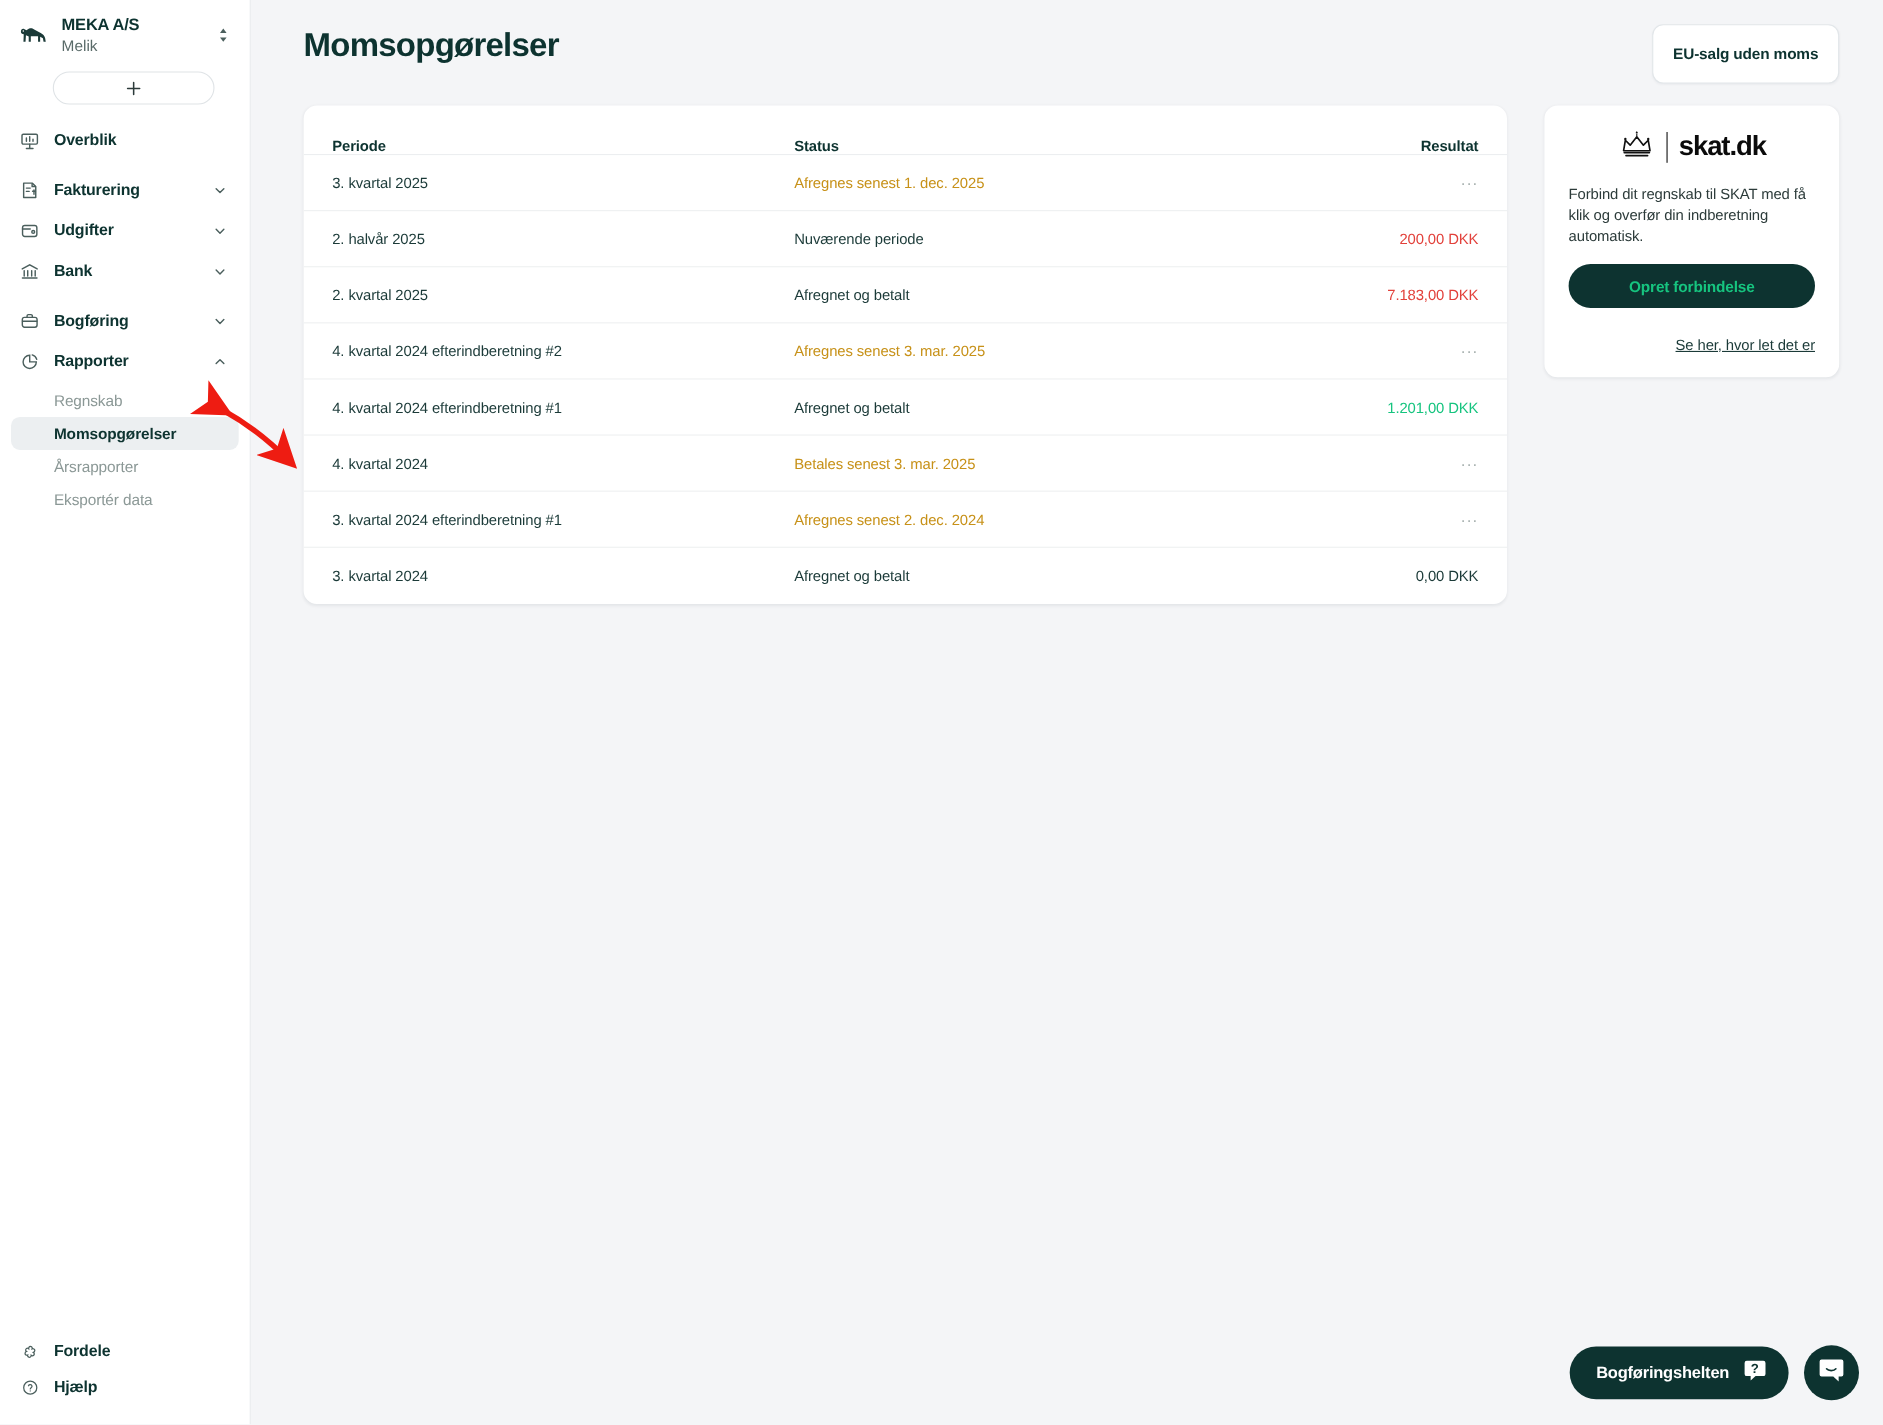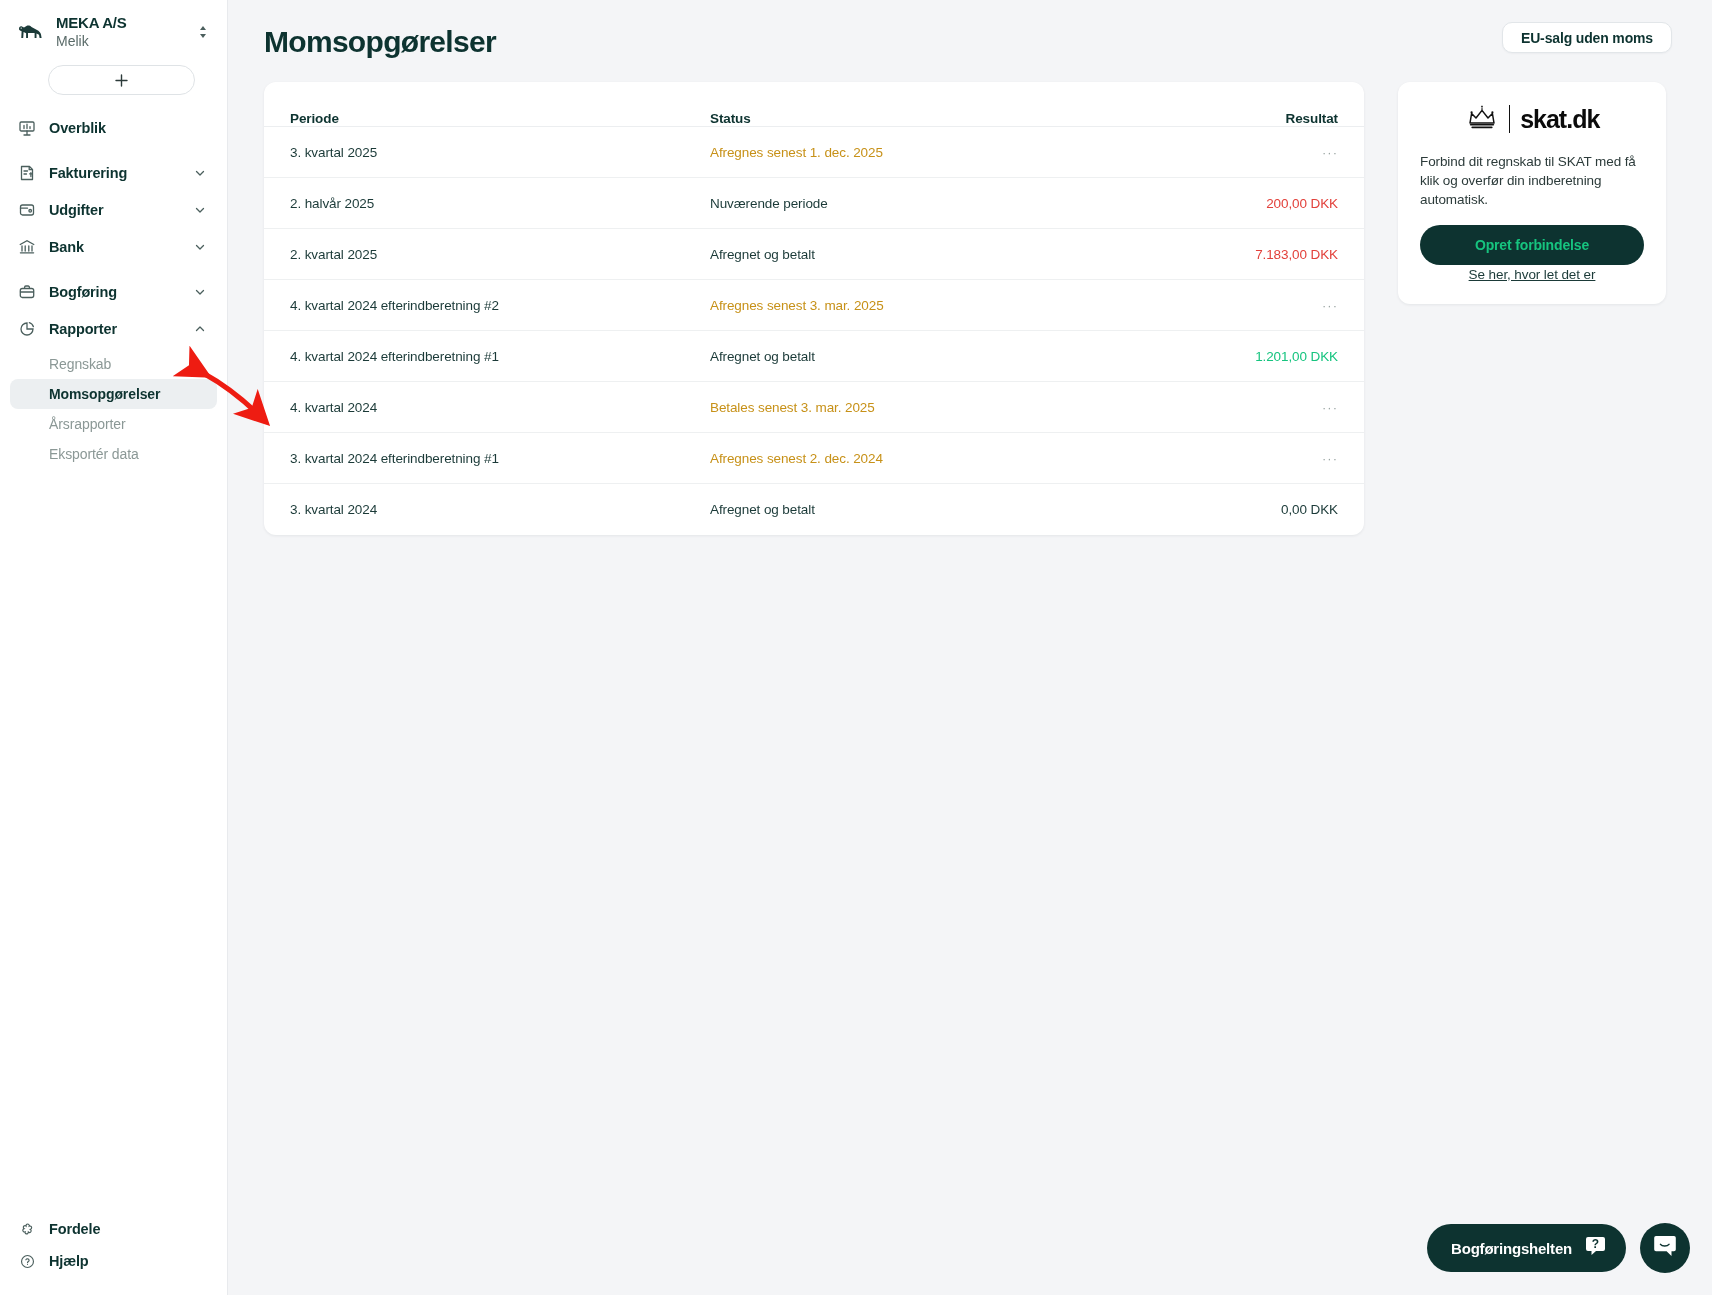--- a/index.html
+++ b/index.html
@@ -2,21 +2,21 @@
 <html><head>
 <meta charset="utf-8">
 <style>
   * { box-sizing: border-box; margin: 0; padding: 0; }
   html, body {
     width: 1712px; height: 1295px;
     font-family: "Liberation Sans", sans-serif;
     background: #f4f5f7;
     overflow: hidden;
   }
-  .app { position: relative; width: 1712px; height: 1295px; display: flex; }
+  .app { position: relative; width: 1712px; height: 1295px; display: flex; gap: 12px; }
 
   
   .sidebar {
     width: 228px; height: 1295px;
     background: #ffffff;
     border-right: 1px solid #e8eaed;
     display: flex; flex-direction: column;
     flex: 0 0 228px;
     position: relative;
   }
@@ -92,21 +92,21 @@
   .main-header {
     display: flex; align-items: flex-start; justify-content: space-between;
     padding: 22px 40px 0 36px;
   }
   .page-title {
     font-size: 30px; font-weight: 700; color: #0d3330;
     letter-spacing: -0.7px; line-height: 40px;
   }
   .eu-btn {
     background: #fff; border: 1px solid #e2e6e9; border-radius: 10px;
-    height: 31px; padding: 0 18px;
+    height: 54px; padding: 0 18px;
     font-size: 14px; font-weight: 700; color: #0d3330; letter-spacing: -0.15px;
     display: flex; align-items: center; cursor: pointer;
     box-shadow: 0 1px 2px rgba(16,24,40,0.04);
   }
 
   .content-row { display: flex; gap: 34px; padding: 20px 40px 0 36px; align-items: flex-start; }
 
   .table-card {
     flex: 1 1 auto; max-width: 1100px;
     background: #fff; border-radius: 12px;
@@ -147,21 +147,21 @@
   .skat-word { font-size: 25px; font-weight: 700; color: #0b0b0b; letter-spacing: -1.0px; }
   .skat-desc { font-size: 13.5px; color: #2c3b3a; line-height: 19px; letter-spacing: -0.1px; }
   .skat-btn {
     margin-top: 16px; height: 40px; border-radius: 20px;
     background: #0d3330; display: flex; align-items: center; justify-content: center;
     cursor: pointer;
     text-align: center;
   }
   .skat-btn span { color: #16c47f; font-size: 14px; font-weight: 700; letter-spacing: -0.15px; }
   .skat-link {
-    display: block; text-align: center; margin-top: 2px;
+    display: block; text-align: right; margin-top: 26px;
     font-size: 13.5px; color: #1b3a38; text-decoration: underline; cursor: pointer;
     letter-spacing: -0.1px;
   }
 
   
   .arrow-overlay { position: absolute; left: 0; top: 0; width: 1712px; height: 1295px; pointer-events: none; }
 
   
   .fab-row { position: absolute; right: 22px; bottom: 22px; display: flex; align-items: center; gap: 14px; }
   .fab-pill {

